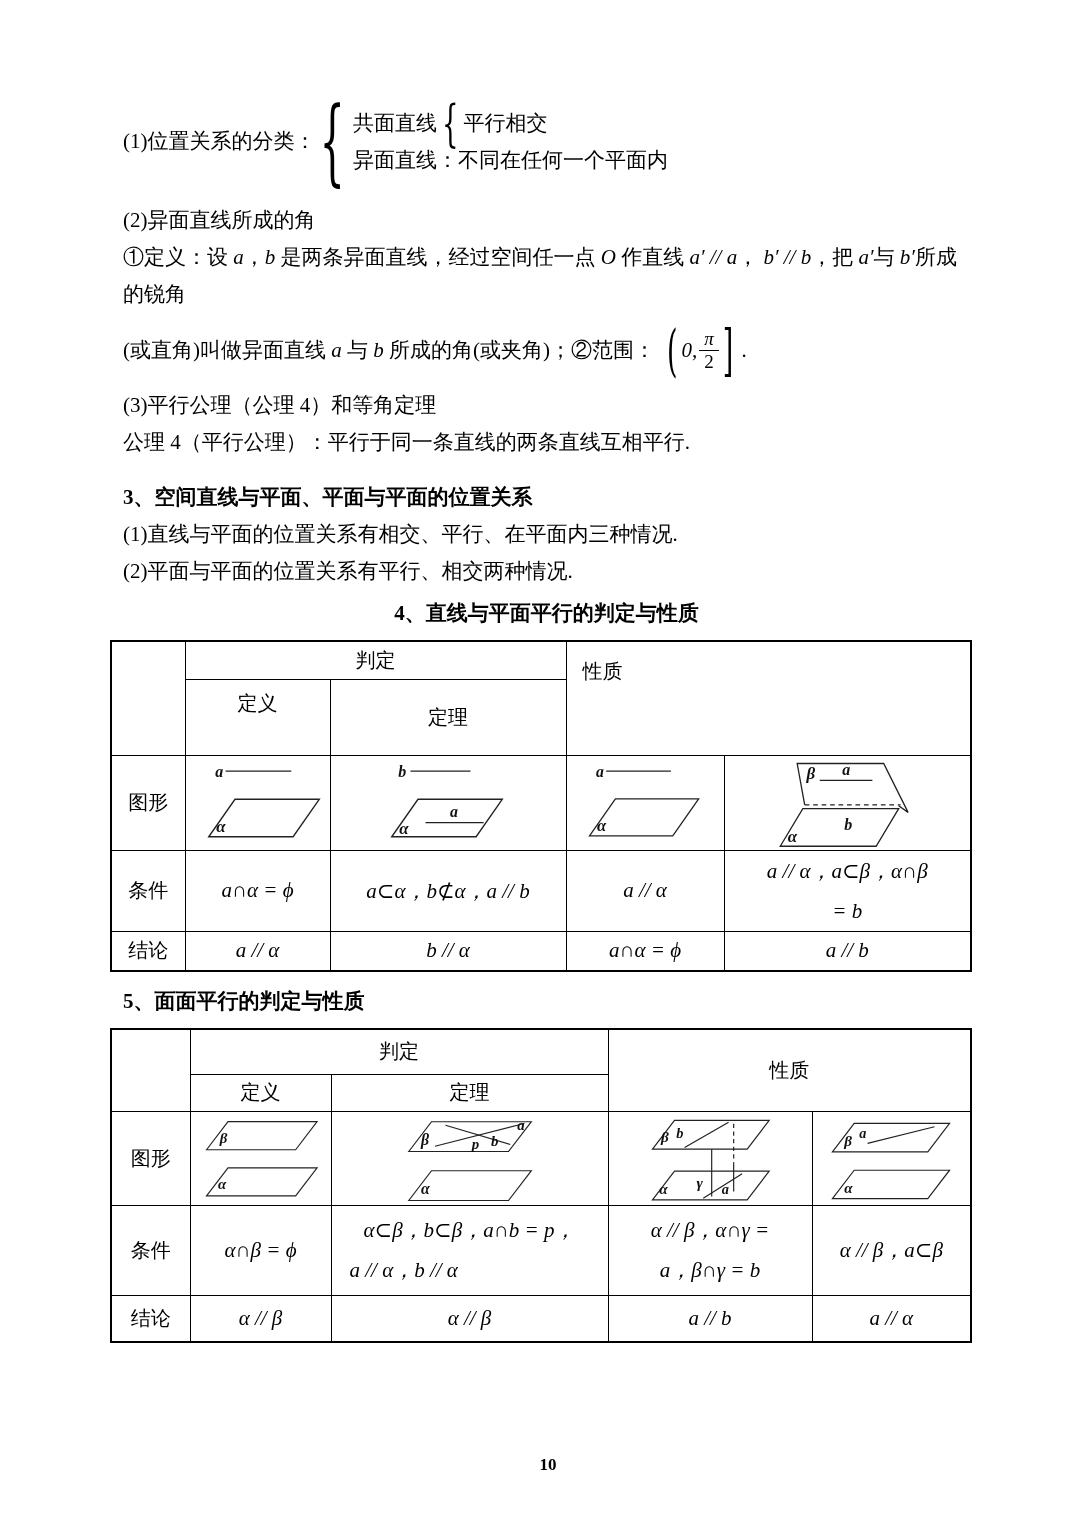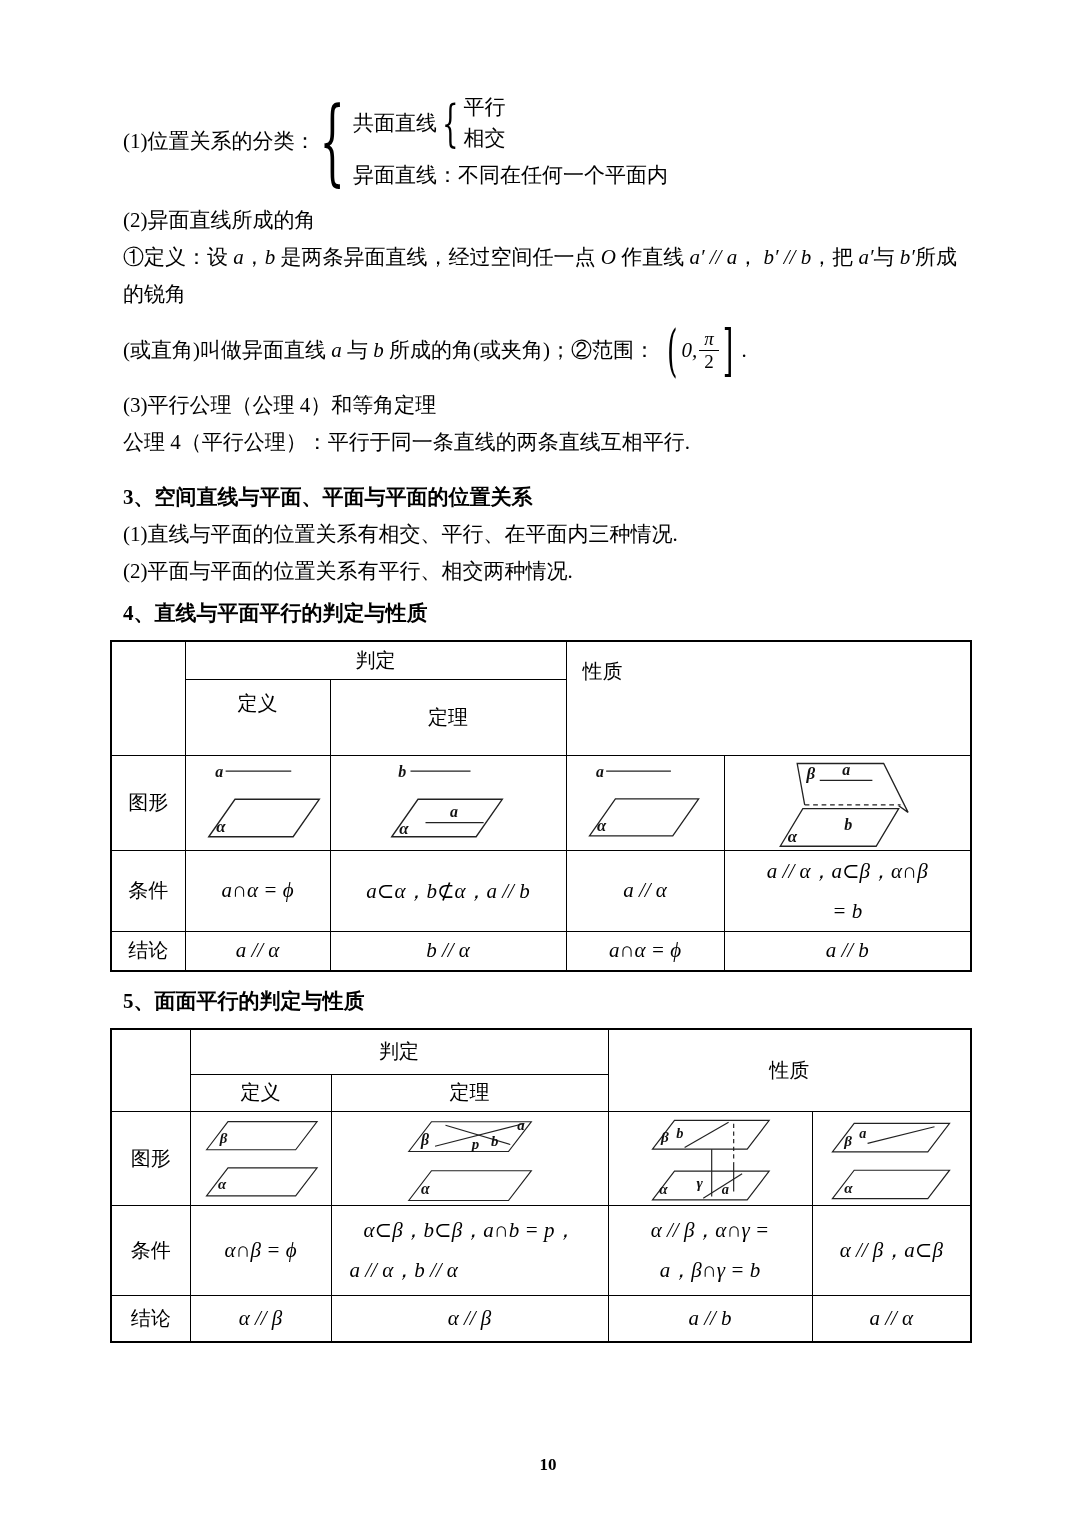--- a/index.html
+++ b/index.html
@@ -16,21 +16,21 @@
   .math { font-family:"Liberation Serif","DejaVu Serif",serif; font-style:italic; }
 
   
   .cls-row { display:flex; align-items:center; height:106px; margin-bottom:8px; }
   .cls-label { white-space:nowrap; }
   .brace { display:inline-block; font-family:"DejaVu Serif",serif; font-weight:300; line-height:1; }
   .brace.outer { font-size:40px; transform:scaleY(2.35); margin:0 8px 0 4px; }
   .brace.inner { font-size:26px; transform:scaleY(1.95); margin:0 5px; }
   .cls-col { display:flex; flex-direction:column; }
   .cls-sub { display:flex; align-items:center; line-height:31px; }
-  .cls-pair { display:flex; flex-direction:column; line-height:31px; }
+  .cls-pair { display:flex; flex-direction:row; line-height:31px; }
   .cls-skew { line-height:30px; margin-top:6px; }
 
   
   .range-line { display:flex; align-items:center; height:70px; margin:2px 0 2px; }
   .interval { display:inline-flex; align-items:center; margin-left:8px; }
   .delim { display:inline-block; font-size:27px; transform:scaleY(2.05); font-weight:300;
            font-family:"DejaVu Serif",serif; margin:0 4px; }
   .frac { display:inline-flex; flex-direction:column; align-items:center;
           font-size:19px; line-height:22px; margin-left:2px; }
   .frac .num { border-bottom:1.4px solid #000; padding:0 5px; }
@@ -98,21 +98,21 @@
       </span>
     </div>
 
     <p class="indent">(3)平行公理（公理 4）和等角定理</p>
     <p class="indent">公理 4（平行公理）：平行于同一条直线的两条直线互相平行.</p>
 
     <h3 class="indent" style="margin-top:18px;">3、空间直线与平面、平面与平面的位置关系</h3>
     <p class="indent">(1)直线与平面的位置关系有相交、平行、在平面内三种情况.</p>
     <p class="indent">(2)平面与平面的位置关系有平行、相交两种情况.</p>
 
-    <h3 class="indent" style="margin-top:5px;">4、直线与平面平行的判定与性质</h3>
+    <h3 class="indent" style="margin-top:5px;text-align:center;">4、直线与平面平行的判定与性质</h3>
 
     <table>
       <colgroup>
         <col style="width:74px">
           <col style="width:145px">
           <col style="width:236px">
         <col style="width:158px">
           <col style="width:247px">
       </colgroup>
       <tbody>

